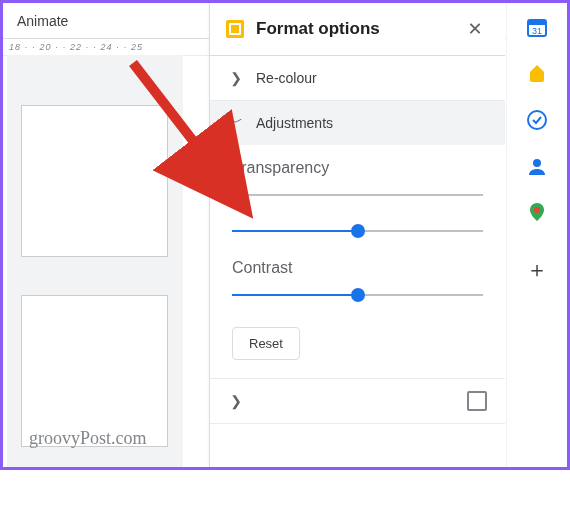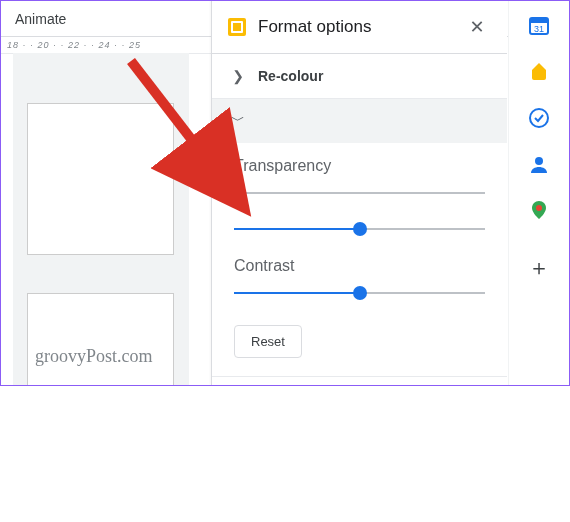--- a/index.html
+++ b/index.html
@@ -1,37 +1,37 @@
 <!DOCTYPE html>
 <html><head>
 <meta charset="utf-8">
 <style>
 html,body{margin:0;padding:0;font-family:Arial,Helvetica,sans-serif;font-size:13px;color:#202124;background:#fff;}
-.root{position:relative;width:570px;height:386px;overflow:hidden;border:1px solid #8b5cf6;box-sizing:border-box;}
+.root{position:relative;width:570px;height:470px;overflow:hidden;border:3px solid #8b5cf6;box-sizing:border-box;}
 .toolbar{position:absolute;left:0;top:0;right:60px;height:36px;border-bottom:1px solid #dadce0;display:flex;align-items:center;padding:0 14px;box-sizing:border-box;background:#fff;}
 .toolbar .animate{font-size:14px;color:#3c4043;}
 .toolbar .chev{margin-left:auto;font-size:14px;color:#5f6368;}
 .ruler{position:absolute;left:0;top:36px;right:355px;height:16px;border-bottom:1px solid #e8eaed;background:#fff;}
 .ruler .ticks{font-size:9px;color:#80868b;letter-spacing:1px;padding-left:6px;line-height:16px;font-style:italic;}
-.canvas{position:absolute;left:12px;top:52px;width:176px;bottom:0;background:#f1f3f4;}
+.canvas{position:absolute;left:4px;top:52px;width:176px;bottom:0;background:#f1f3f4;}
 .canvas .thumb{position:absolute;background:#fff;border:1px solid #ccc;}
 .canvas .thumb.a{left:14px;top:50px;width:145px;height:150px;}
 .canvas .thumb.b{left:14px;top:240px;width:145px;height:150px;}
 .watermark{position:absolute;left:22px;bottom:18px;font-family:"Times New Roman",serif;font-size:18px;color:#80868b;}
 .panel{position:absolute;right:62px;top:0;bottom:0;width:295px;background:#fff;border-left:1px solid #dadce0;box-shadow:-1px 0 2px rgba(0,0,0,.04);}
 .panel-head{display:flex;align-items:center;height:52px;padding:0 16px;border-bottom:1px solid #dadce0;}
 .panel-head .ico{width:18px;height:18px;display:inline-block;background:#fbbc04;border-radius:2px;position:relative;}
 .panel-head .ico:before{content:"";position:absolute;left:3px;top:3px;right:3px;bottom:3px;border:2px solid #fff;border-radius:1px;}
-.panel-head .title{font-size:17px;font-weight:400;margin-left:12px;}
+.panel-head .title{font-size:17px;font-weight:700;margin-left:12px;}
 .panel-head .close{margin-left:auto;width:28px;height:28px;border-radius:50%;display:flex;align-items:center;justify-content:center;color:#5f6368;cursor:pointer;font-size:18px;line-height:1;}
 .section{padding:0;border-bottom:1px solid #e8eaed;}
 .sec-head{display:flex;align-items:center;height:44px;padding:0 18px;cursor:pointer;font-size:14px;}
 .sec-head.expanded{background:#f1f3f4;}
 .sec-head .chev{width:16px;text-align:center;color:#5f6368;font-size:14px;margin-right:12px;}
-.sec-head .lbl{font-weight:700;color:#3c4043;}
+.sec-head .lbl{font-weight:400;color:#3c4043;}
 .sec-head .box{margin-left:auto;width:16px;height:16px;border:2px solid #80868b;border-radius:2px;}
 .sec-body{padding:14px 22px 18px 22px;}
 .slab{font-size:16px;color:#5f6368;margin-bottom:10px;}
 .slider{position:relative;height:16px;margin-bottom:20px;}
 .slider .track{position:absolute;left:0;right:0;top:7px;height:2px;background:#bdc1c6;}
 .slider .fill{position:absolute;left:0;top:7px;height:2px;background:#1a73e8;}
 .slider .thumbS{position:absolute;top:1px;width:14px;height:14px;border-radius:50%;background:#1a73e8;margin-left:-7px;}
 .reset{display:inline-block;border:1px solid #dadce0;border-radius:4px;padding:8px 16px;font-size:13px;color:#3c4043;cursor:pointer;margin-top:4px;}
 .rightbar{position:absolute;right:0;top:0;bottom:0;width:60px;background:#fff;border-left:1px solid #f1f3f4;display:flex;flex-direction:column;align-items:center;padding-top:14px;gap:24px;}
 .rightbar .ic{width:22px;height:22px;display:flex;align-items:center;justify-content:flex-start;cursor:pointer;}
@@ -67,20 +67,21 @@
     <div class="section">
       <div class="sec-head">
         <span class="chev">❯</span>
         <span class="lbl">Re-colour</span>
       </div>
     </div>
 
     <div class="section">
       <div class="sec-head expanded">
         <span class="chev">﹀</span>
+        <span class="lbl">Adjustments</span>
       </div>
       <div class="sec-body">
 
         <div class="slab">Transparency</div>
         <div class="slider">
           <div class="track"></div>
           <div class="fill" style="width:0%"></div>
           <div class="thumbS" style="left:0%"></div>
         </div>
 

